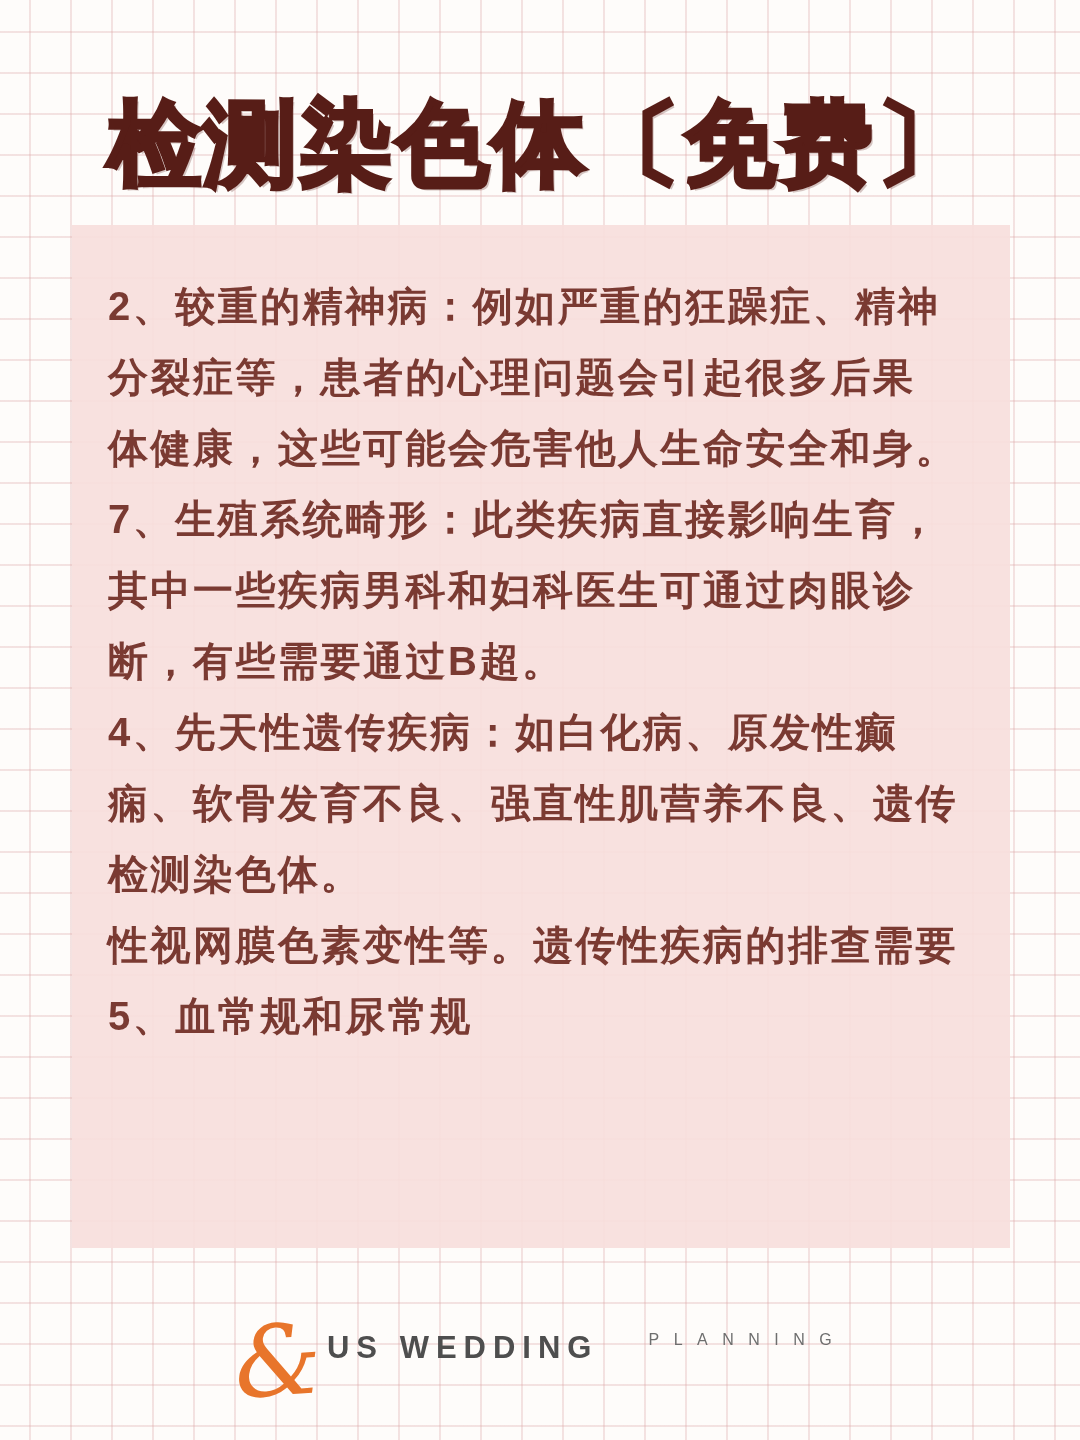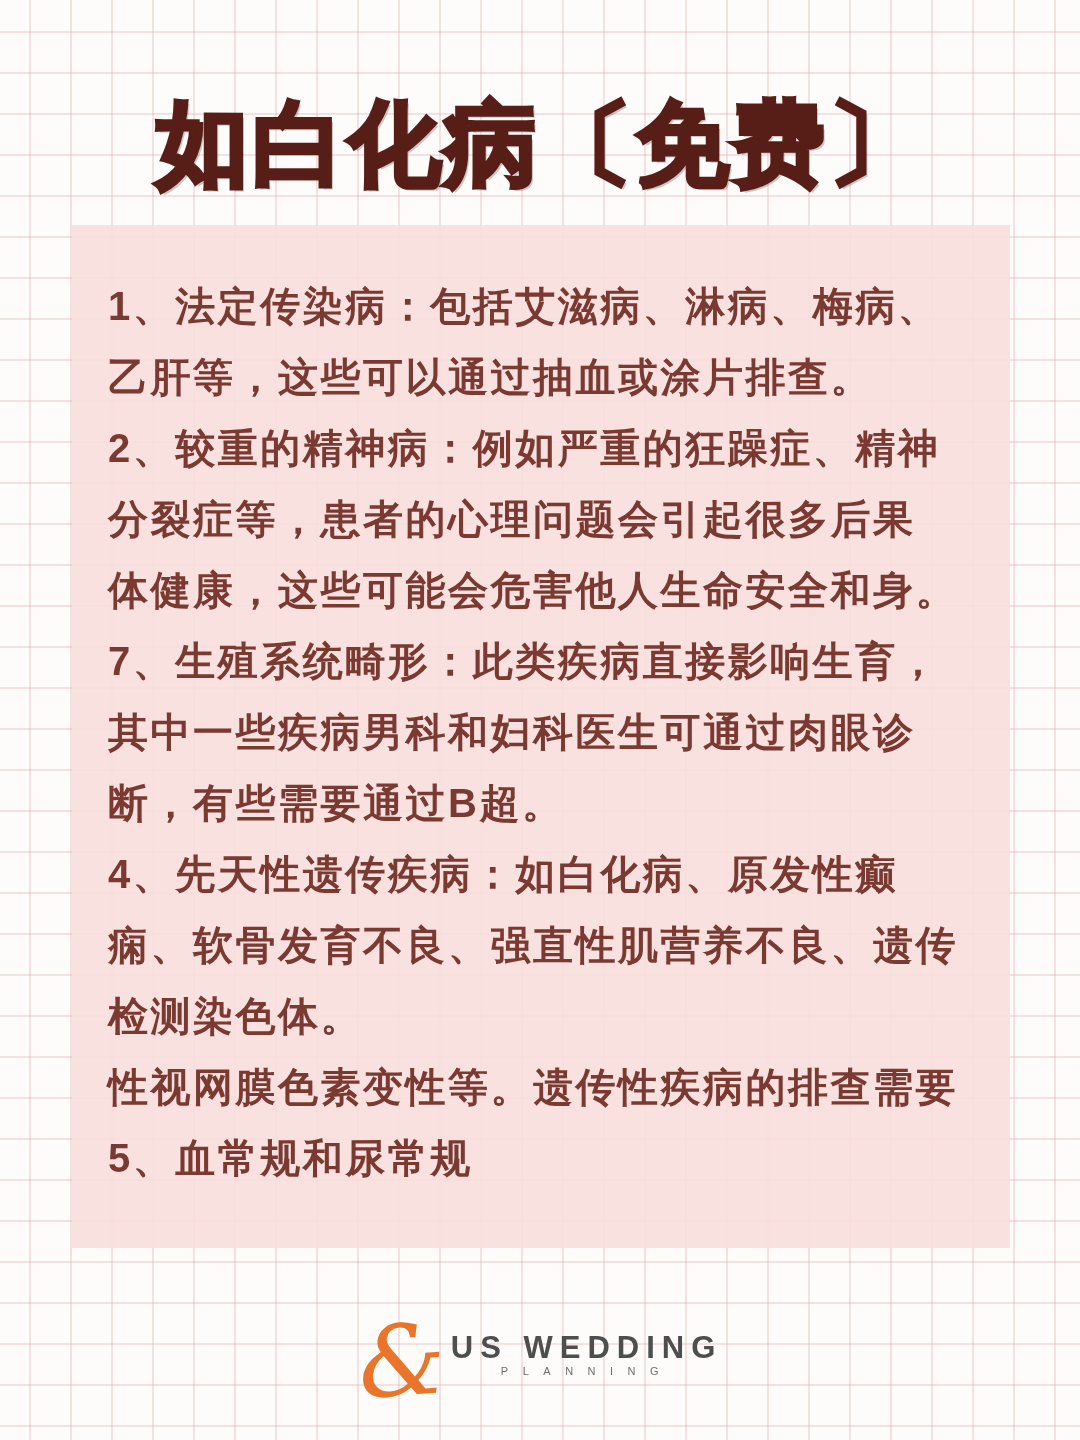--- a/index.html
+++ b/index.html
@@ -69,35 +69,34 @@
     font-weight: 400;
     font-size: 98px;
     line-height: 86px;
     color: #e8752b;
     margin-right: 6px;
     transform: rotate(-4deg);
   }
 
   .brand-text-col {
     display: flex;
-    flex-direction: column;
     padding-top: 14px;
   }
 
   .brand-name {
     font-size: 31px;
     font-weight: 600;
     letter-spacing: 7px;
     color: #4e4e4e;
     line-height: 32px;
     white-space: nowrap;
   }
 
   .brand-subtitle {
-    font-size: 11px;
+    font-size: 16px;
     font-weight: 500;
     letter-spacing: 14.5px;
     color: #6e6e6e;
     line-height: 15px;
     padding-left: 50px;
     white-space: nowrap;
   }
 
   .brand-chinese {
     font-size: 19px;
@@ -107,28 +106,24 @@
     line-height: 26px;
     padding-left: 22px;
     white-space: nowrap;
   }
 </style>
 </head>
 <body>
 
 <div class="page">
 
-  <h1 class="page-title">如白化病〔免费〕</h1>
+  <h1 class="page-title">检测染色体〔免费〕</h1>
 
   <div class="content-panel">
 
-    <div>
-      <div class="text-line">1、法定传染病：包括艾滋病、淋病、梅病、</div>
-      <div class="text-line">乙肝等，这些可以通过抽血或涂片排查。</div>
-    </div>
 
     <div>
       <div class="text-line">2、较重的精神病：例如严重的狂躁症、精神</div>
       <div class="text-line">分裂症等，患者的心理问题会引起很多后果</div>
       <div class="text-line">体健康，这些可能会危害他人生命安全和身。</div>
     </div>
 
     <div>
       <div class="text-line">7、生殖系统畸形：此类疾病直接影响生育，</div>
       <div class="text-line">其中一些疾病男科和妇科医生可通过肉眼诊</div>

